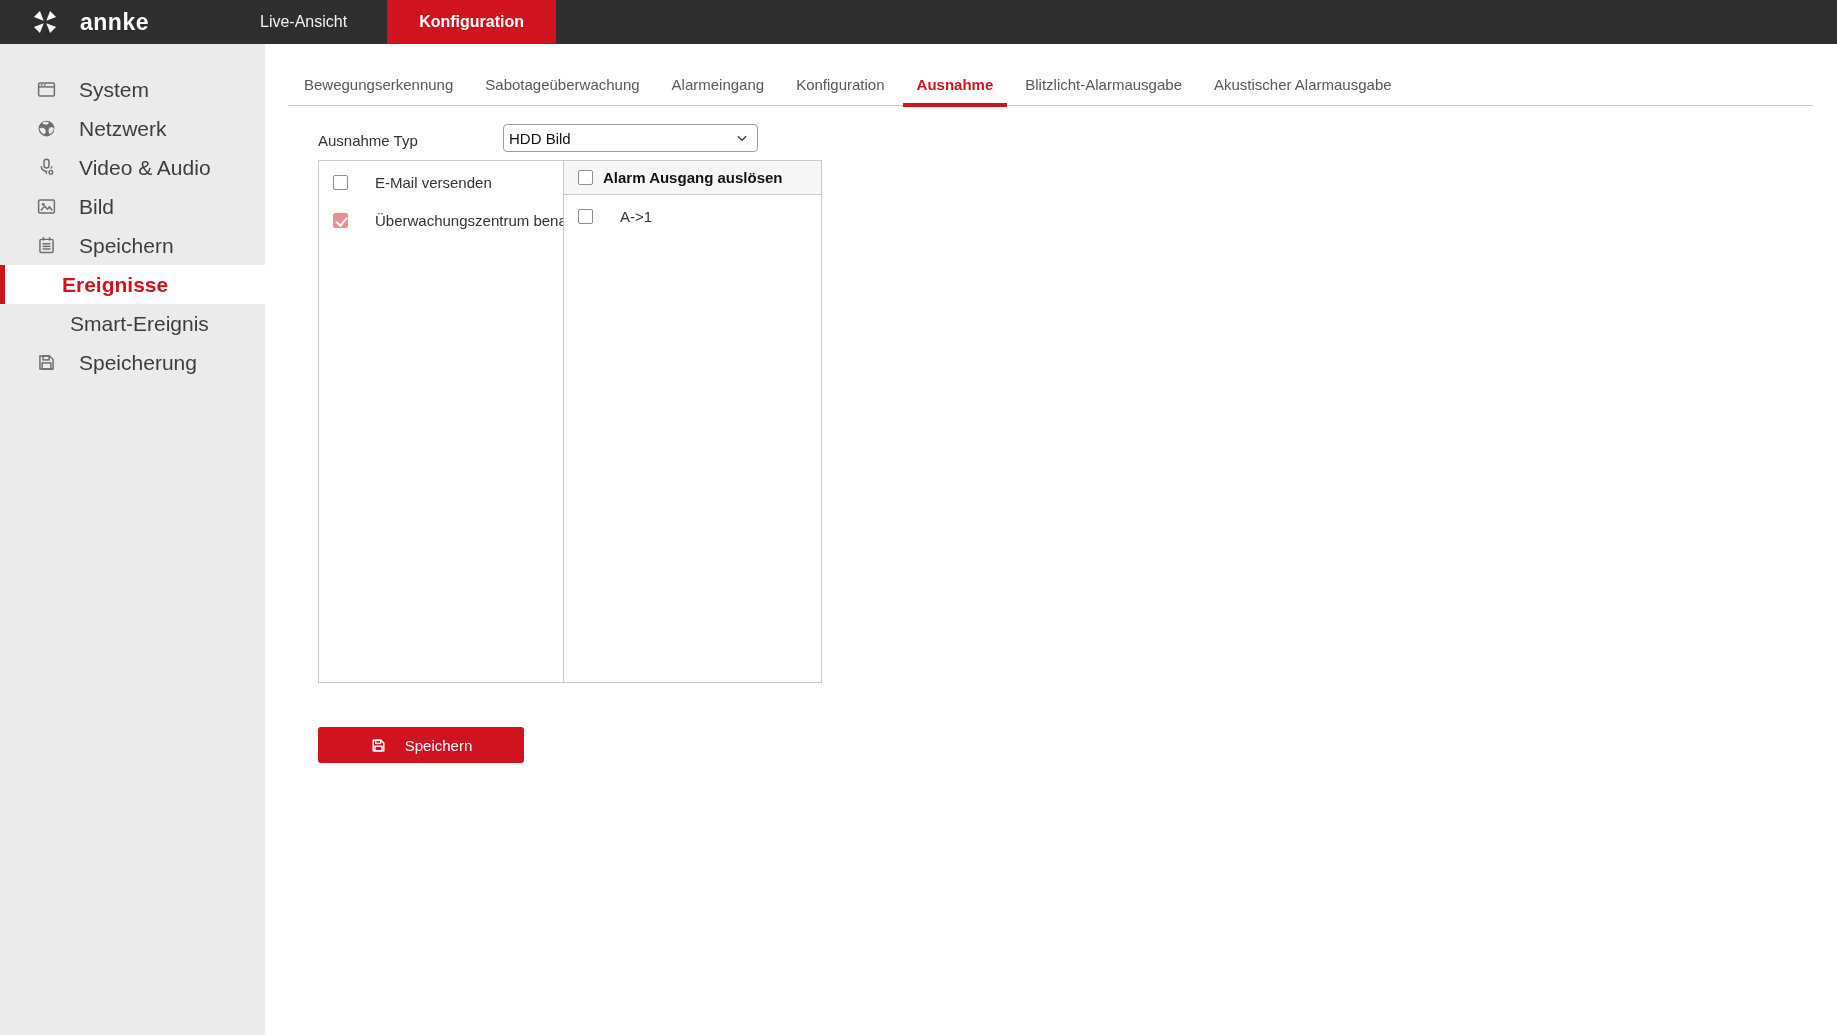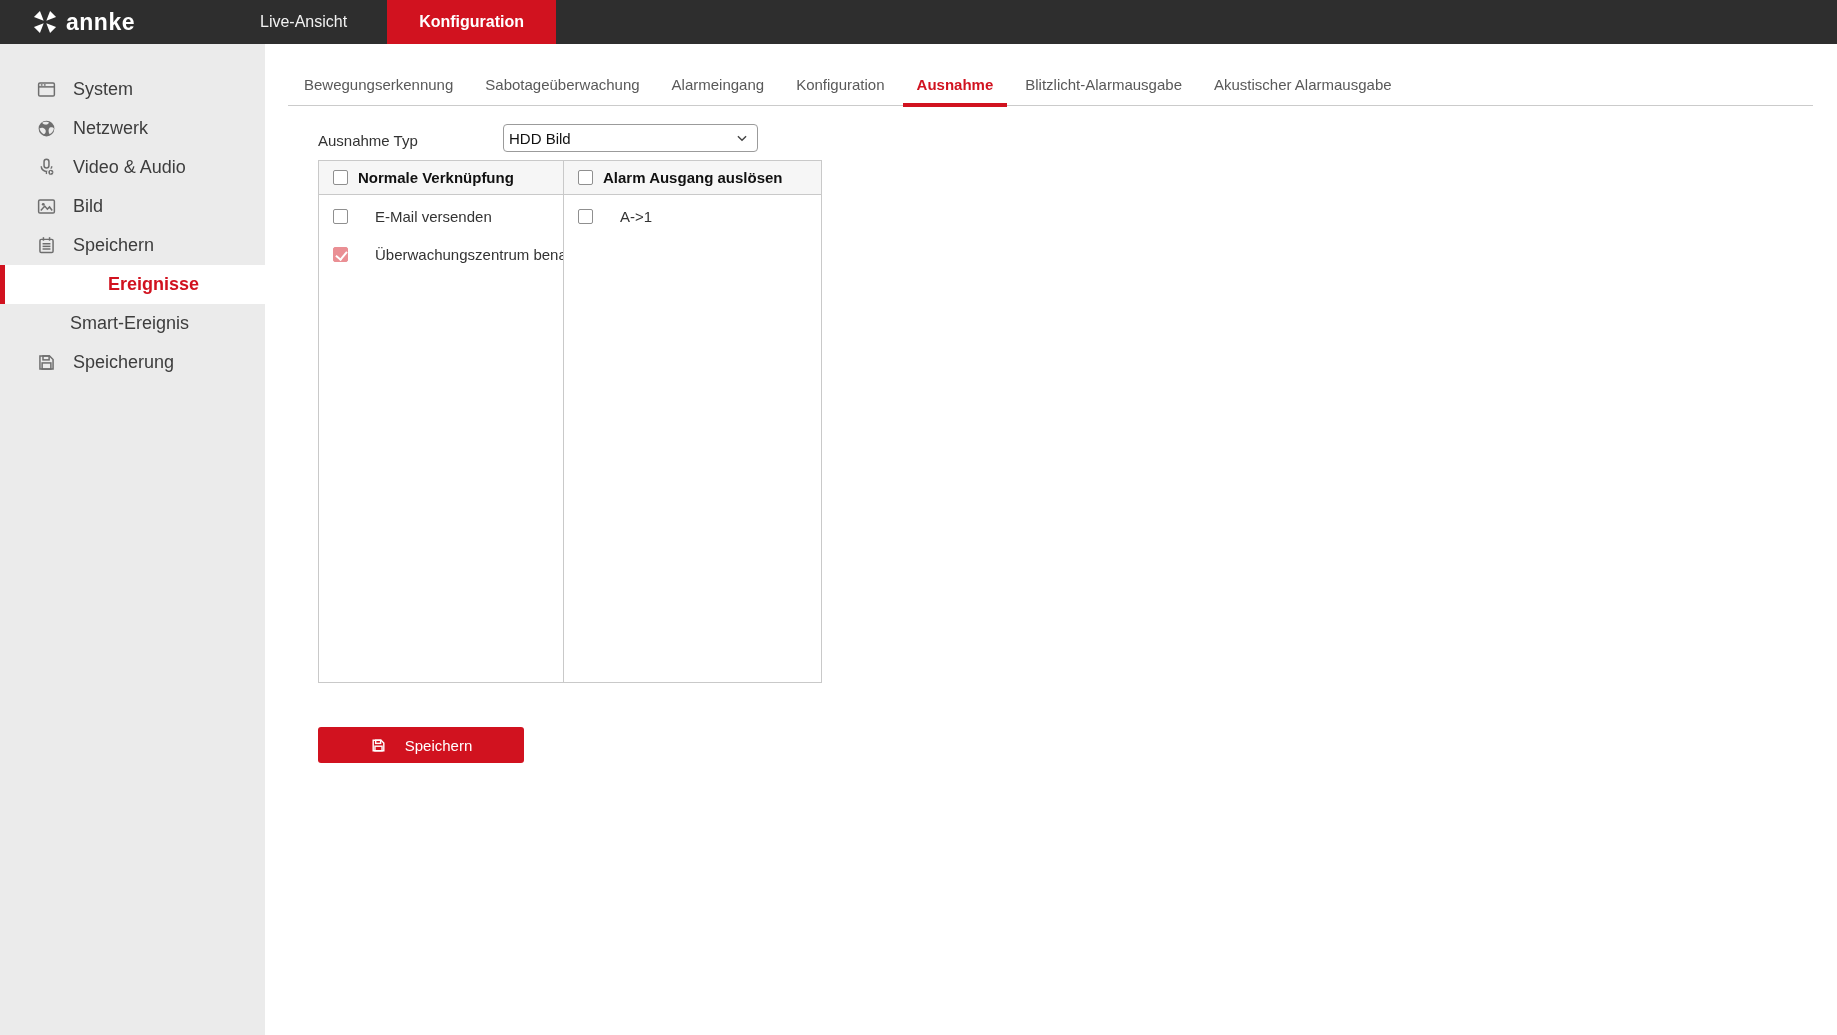--- a/index.html
+++ b/index.html
@@ -2,38 +2,38 @@
 <html><head>
 <meta charset="utf-8">
 <style>
   * { margin:0; padding:0; box-sizing:border-box; }
   html,body { width:1837px; height:1035px; overflow:hidden; background:#fff;
     font-family:"Liberation Sans", sans-serif; }
 
   
   .topbar { position:absolute; left:0; top:0; width:1837px; height:44px;
     background:#2e2e2e; display:flex; align-items:stretch; }
-  .logo { display:flex; align-items:center; gap:6px; padding-left:30px; width:220px; }
+  .logo { display:flex; align-items:center; gap:20px; padding-left:30px; width:220px; }
   .logo-text { color:#fff; font-size:23px; font-weight:bold; letter-spacing:.5px; }
   .topnav { display:flex; align-items:stretch; }
   .topnav-item { display:flex; align-items:center; padding:0 40px; color:#f2f2f2;
     font-size:16px; cursor:pointer; }
   .topnav-item.active { background:var(--red); color:#fff; font-weight:bold; padding:0 32px; }
 
   :root { --red:#d1121f; }
 
   
   .sidebar { position:absolute; left:0; top:44px; width:265px; height:991px;
     background:#ebebeb; padding-top:26px; }
-  .side-item { height:39px; display:flex; align-items:center; gap:16px;
-    padding-left:36px; font-size:18px; color:#3d3d3d; cursor:pointer; }
+  .side-item { height:39px; display:flex; align-items:center; gap:22px;
+    padding-left:36px; font-size:21px; color:#3d3d3d; cursor:pointer; }
   .side-item .ic { width:21px; height:21px; flex:0 0 21px; color:#6e6e6e; }
   .side-item.sub { padding-left:70px; }
   .side-item.active { background:#fff; border-left:5px solid var(--red);
-    padding-left:37px; color:var(--red); font-weight:bold;justify-content:center; }
+    padding-left:57px; color:var(--red); font-weight:bold; }
 
   
   .main { position:absolute; left:265px; top:44px; width:1572px; height:991px; background:#fff;border-radius:18px; }
 
   .tabbar { position:absolute; left:23px; top:20px; width:1525px; height:42px;
     border-bottom:1px solid #cbcbcb; display:flex; }
   .tab { position:relative; display:flex; align-items:center; padding:0 16px;
     font-size:15px; color:#595959; cursor:pointer; white-space:nowrap; }
   .tab.active { color:var(--red); font-weight:bold; }
   .tab.active::after { content:""; position:absolute; left:2px; right:2px; bottom:-2px;
@@ -188,24 +188,20 @@
     <span>HDD Bild</span>
     <span class="chev">
       <svg viewBox="0 0 24 24" fill="none" stroke="currentColor" stroke-width="2.4" width="14" height="14">
         <polyline points="5,9 12,16 19,9"></polyline>
       </svg>
     </span>
   </div>
 
   <div class="linktable">
     <div class="col col1">
-      <div class="col-header">
-        <span class="cb"></span>
-        <span>Normale Verknüpfung</span>
-      </div>
       <div class="col-body">
         <div class="cb-row">
           <span class="cb"></span>
           <span>E-Mail versenden</span>
         </div>
         <div class="cb-row">
           <span class="cb checked"></span>
           <span>Überwachungszentrum benac...</span>
         </div>
       </div>

